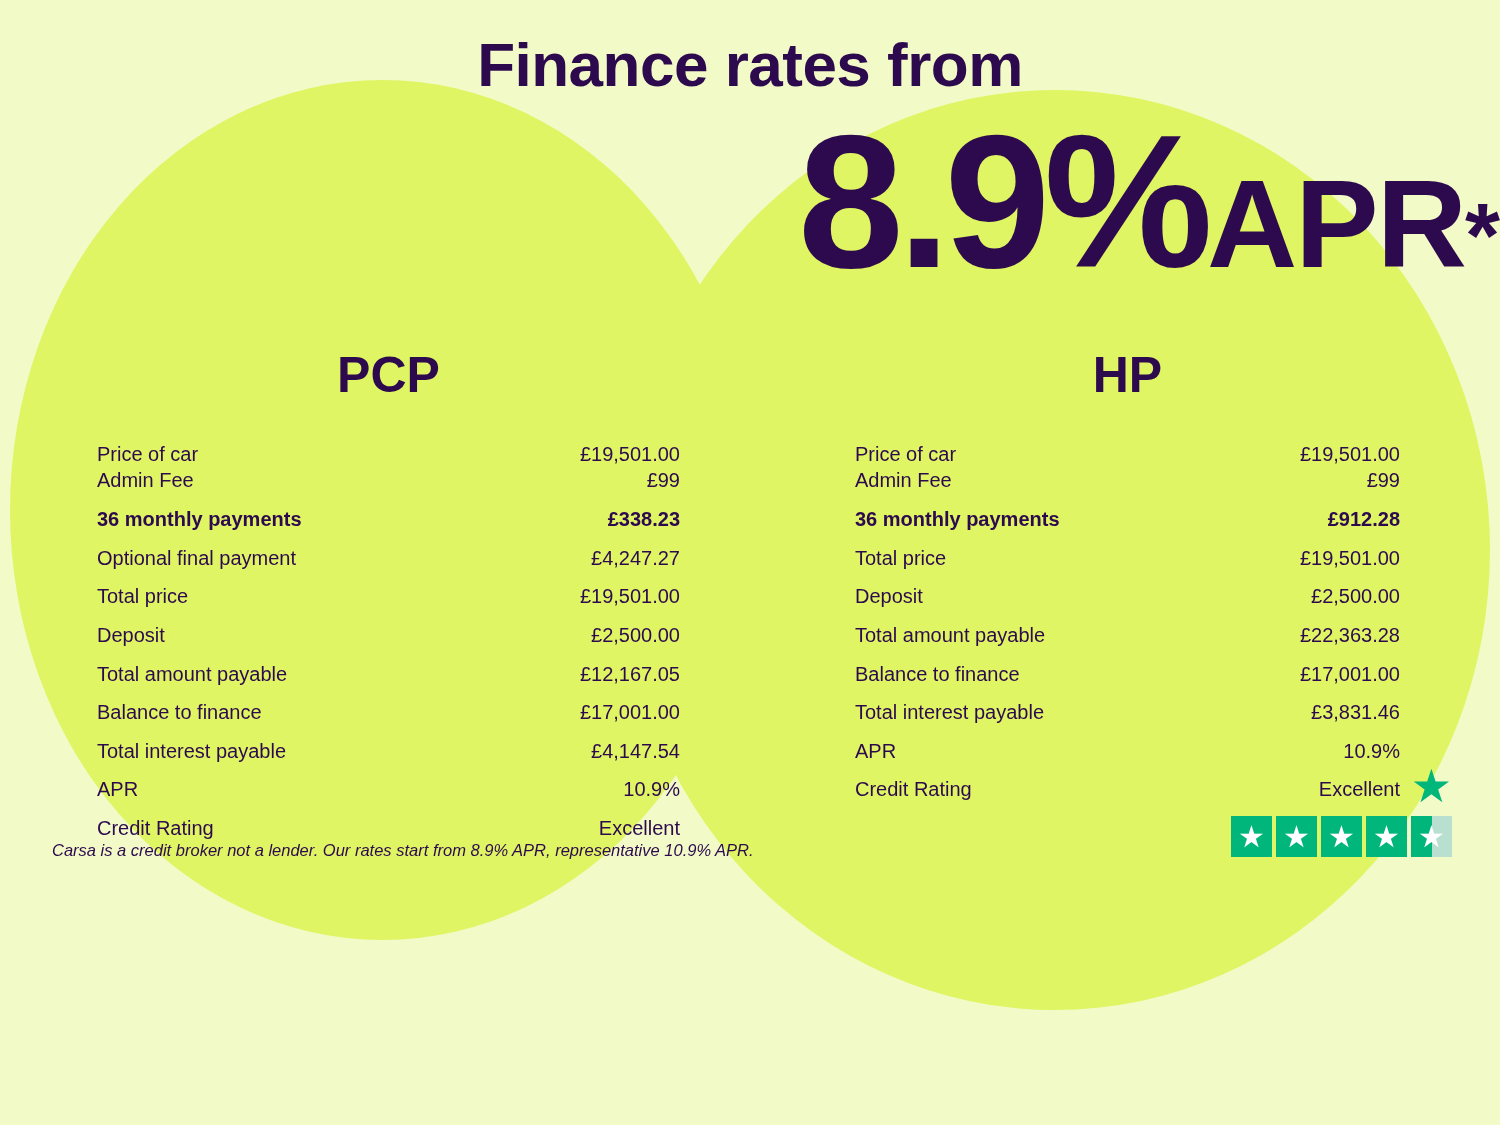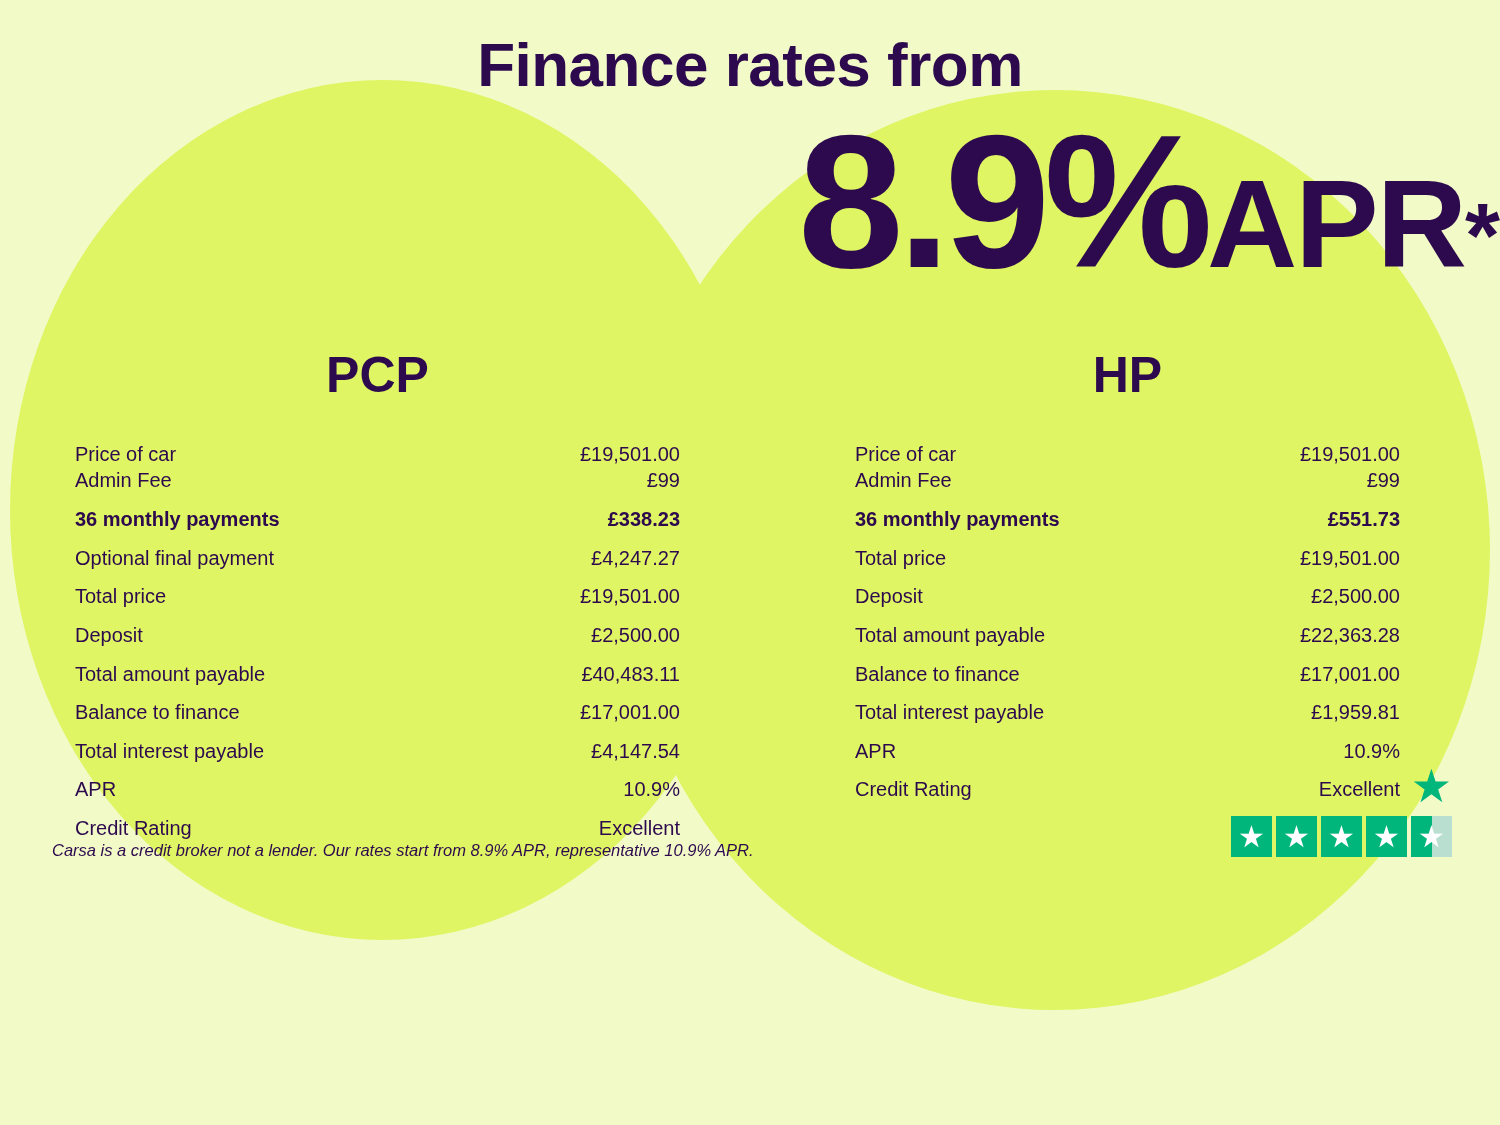--- a/index.html
+++ b/index.html
@@ -76,21 +76,21 @@
   }
   .columns {
     display: flex;
     margin-top: 50px;
     padding: 0 0px;
   }
   .col {
     width: 50%;
     box-sizing: border-box;
   }
-  .col-left { padding-left: 75px; padding-right: 70px; }
+  .col-left { padding-left: 97px; padding-right: 70px; }
   .col-right { padding-left: 105px; padding-right: 100px; }
   .col-title {
     font-size: 50px;
     font-weight: bold;
     text-align: center;
     margin-bottom: 38px;
     color: #2d0a4e;
   }
   .row {
     display: flex;
@@ -204,21 +204,21 @@
       <div class="row spaced">
         <span class="label">Total price</span>
         <span class="value">£19,501.00</span>
       </div>
       <div class="row spaced">
         <span class="label">Deposit</span>
         <span class="value">£2,500.00</span>
       </div>
       <div class="row spaced">
         <span class="label">Total amount payable</span>
-        <span class="value">£40,483.11</span>
+        <span class="value">£12,167.05</span>
       </div>
       <div class="row spaced">
         <span class="label">Balance to finance</span>
         <span class="value">£17,001.00</span>
       </div>
       <div class="row spaced">
         <span class="label">Total interest payable</span>
         <span class="value">£4,147.54</span>
       </div>
       <div class="row spaced">
@@ -237,41 +237,41 @@
       <div class="row">
         <span class="label">Price of car</span>
         <span class="value">£19,501.00</span>
       </div>
       <div class="row">
         <span class="label">Admin Fee</span>
         <span class="value">£99</span>
       </div>
       <div class="row bold">
         <span class="label">36 monthly payments</span>
-        <span class="value">£551.73</span>
+        <span class="value">£912.28</span>
       </div>
       <div class="row spaced">
         <span class="label">Total price</span>
         <span class="value">£19,501.00</span>
       </div>
       <div class="row spaced">
         <span class="label">Deposit</span>
         <span class="value">£2,500.00</span>
       </div>
       <div class="row spaced">
         <span class="label">Total amount payable</span>
         <span class="value">£22,363.28</span>
       </div>
       <div class="row spaced">
         <span class="label">Balance to finance</span>
         <span class="value">£17,001.00</span>
       </div>
       <div class="row spaced">
         <span class="label">Total interest payable</span>
-        <span class="value">£1,959.81</span>
+        <span class="value">£3,831.46</span>
       </div>
       <div class="row spaced">
         <span class="label">APR</span>
         <span class="value">10.9%</span>
       </div>
       <div class="row spaced">
         <span class="label">Credit Rating</span>
         <span class="value">Excellent</span>
       </div>
     </div>

